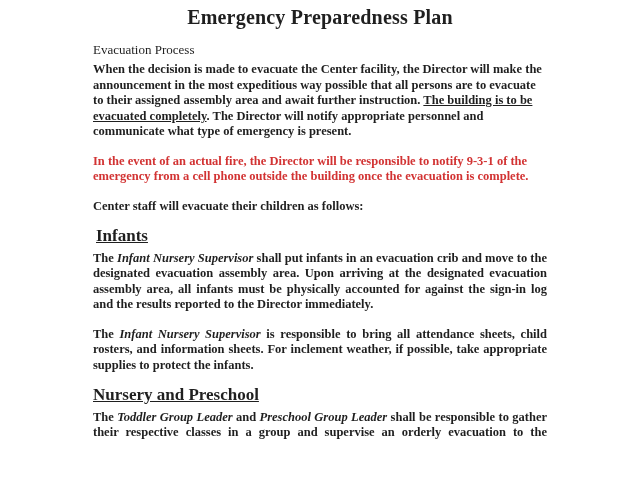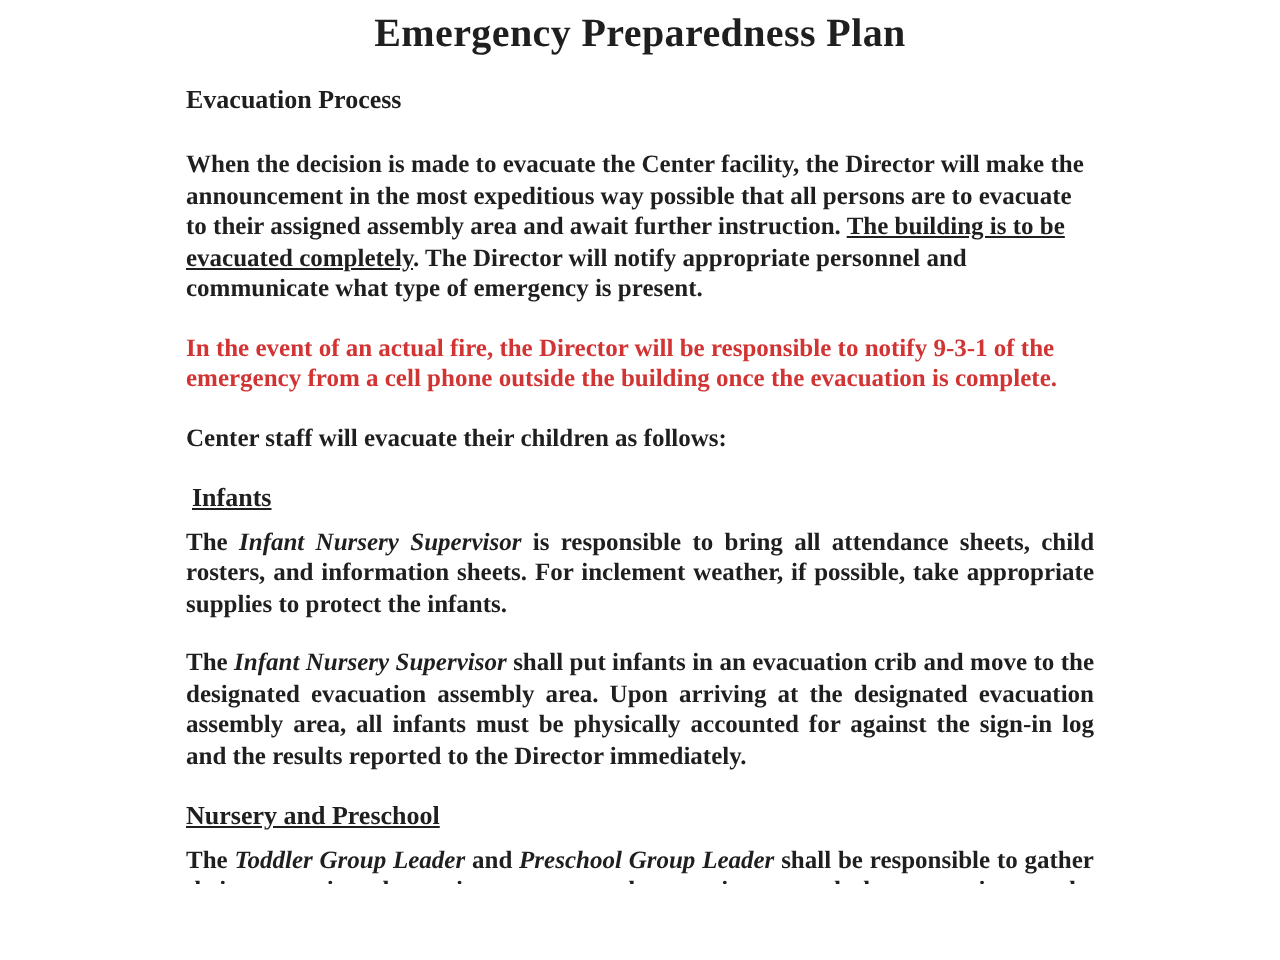--- a/index.html
+++ b/index.html
@@ -26,23 +26,23 @@
   .doc-title {
     font-size: 20px;
     font-weight: bold;
     text-align: center;
     line-height: 24px;
     margin: 0 0 13px 0;
     letter-spacing: 0.2px;
   }
   .section-heading {
     font-size: 13px;
-    font-weight: bold;
+    font-weight: normal;
     line-height: 16px;
-    margin: 0 0 17px 0;
+    margin: 0 0 4px 0;
   }
   p.body-par {
     font-size: 12.5px;
     line-height: 15.5px;
     margin: 0 0 14px 0;
     font-weight: bold;
   }
   p.justify {
     text-align: justify;
   }
@@ -50,21 +50,21 @@
     text-align: justify;
     text-align-last: justify;
   }
   .red-par {
     color: var(--alert);
   }
   .bold-par {
     font-weight: bold;
   }
   .sub-heading {
-    font-size: 13px;
+    font-size: 17px;
     font-weight: bold;
     line-height: 15.5px;
     margin: 4px 0 7px 0;
   }
   .sub-heading .hd {
     text-decoration: underline;
   }
   .indent-sp {
     padding-left: 3px;
     display: inline-block;
@@ -83,21 +83,21 @@
   <h2 class="section-heading">Evacuation Process</h2>
 
   <p class="body-par"><span>When the decision is made to evacuate the Center facility, the Director will make the announcement in the most expeditious way possible that all persons are to evacuate to their assigned assembly area and await further instruction.  </span><span class="u">The building is to be evacuated completely</span><span>.  The Director will notify appropriate personnel and communicate what type of emergency is present.</span></p>
 
   <p class="body-par red-par tight">In the event of an actual fire, the Director will be responsible to notify 9-3-1 of the emergency from a cell phone outside the building once the evacuation is complete.</p>
 
   <p class="body-par bold-par tight">Center staff will evacuate their children as follows:</p>
 
   <h3 class="sub-heading"><span class="hd indent-sp">Infants</span></h3>
 
+  <p class="body-par justify tight"><span>The </span><span class="i">Infant Nursery Supervisor</span><span> shall put infants in an evacuation crib and move to the designated evacuation assembly area. Upon arriving at the designated evacuation assembly area, all infants must be physically accounted for against the sign-in log and the results reported to the Director immediately.</span></p>
+
   <p class="body-par justify"><span>The </span><span class="i">Infant Nursery Supervisor</span><span> is responsible to bring all attendance sheets, child rosters, and information sheets.  For inclement weather, if possible, take appropriate supplies to protect the infants.</span></p>
-
-  <p class="body-par justify tight"><span>The </span><span class="i">Infant Nursery Supervisor</span><span> shall put infants in an evacuation crib and move to the designated evacuation assembly area. Upon arriving at the designated evacuation assembly area, all infants must be physically accounted for against the sign-in log and the results reported to the Director immediately.</span></p>
 
   <h3 class="sub-heading"><span class="hd">Nursery and Preschool</span></h3>
 
   <p class="body-par justify-all"><span>The </span><span class="i">Toddler Group Leader</span><span> and </span><span class="i">Preschool Group Leader</span><span> shall be responsible to gather their respective classes in a group and supervise an orderly evacuation to the designated assembly area.  The Group Leader is also responsible to bring all attendance sheets, child rosters, and information sheets.  Upon arriving at the designated evacuation assembly</span></p>
 
 </div>
 
 </body></html>

